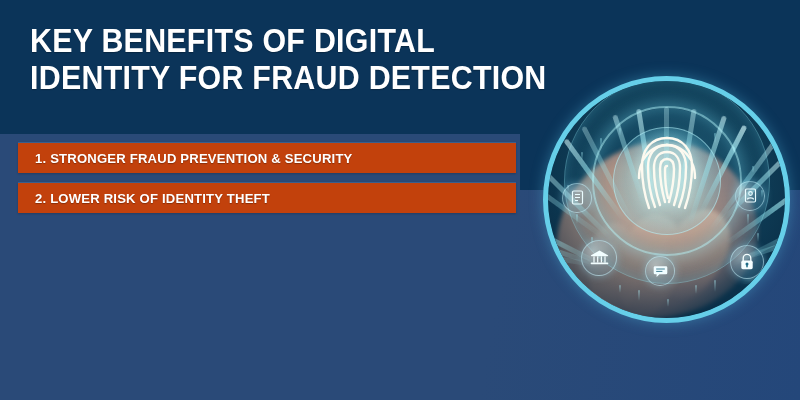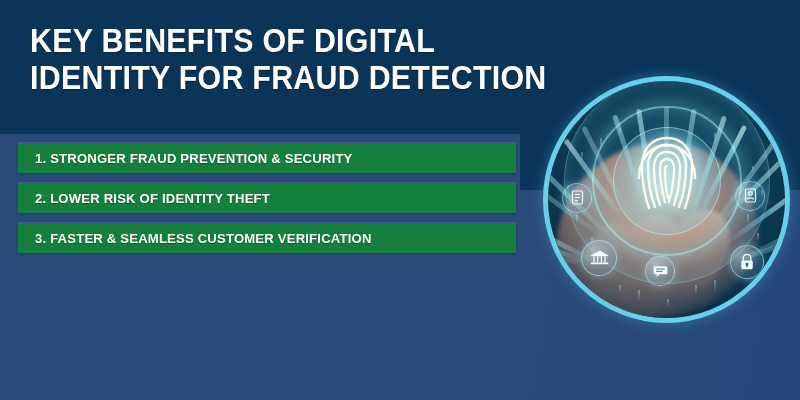--- a/index.html
+++ b/index.html
@@ -50,21 +50,21 @@
 
   
   .bars {
     position:absolute; left:18px; top:142px; width:498px;
     z-index:6;
     display:flex; flex-direction:column; gap:9px;
   }
   .bar {
     position:relative;
     height:31px;
-    background:#15803d;
+    background:#c2410c;
     border-top:1px solid #3b5f8d;
     display:flex; align-items:center;
     padding-left:17px;
     box-shadow:0 1px 2px rgba(0,0,0,0.18);
   }
   .bar-label {
     color:#ffffff;
     font-size:13.5px;
     font-weight:bold;
     letter-spacing:0.2px;
@@ -213,23 +213,20 @@
     <div class="title-line">KEY BENEFITS OF DIGITAL</div>
     <div class="title-line">IDENTITY FOR FRAUD DETECTION</div>
   </div>
 
   <div class="bars">
     <div class="bar">
       <span class="bar-label">1. STRONGER FRAUD PREVENTION &amp; SECURITY</span>
     </div>
     <div class="bar">
       <span class="bar-label">2. LOWER RISK OF IDENTITY THEFT</span>
-    </div>
-    <div class="bar">
-      <span class="bar-label">3. FASTER &amp; SEAMLESS CUSTOMER VERIFICATION</span>
     </div>
   </div>
 
   <div class="photo-circle">
     <div class="photo-inner">
 
       <div class="hand-palm"></div>
       <div class="finger3"></div>
       <div class="finger1"></div>
       <div class="finger2"></div>

